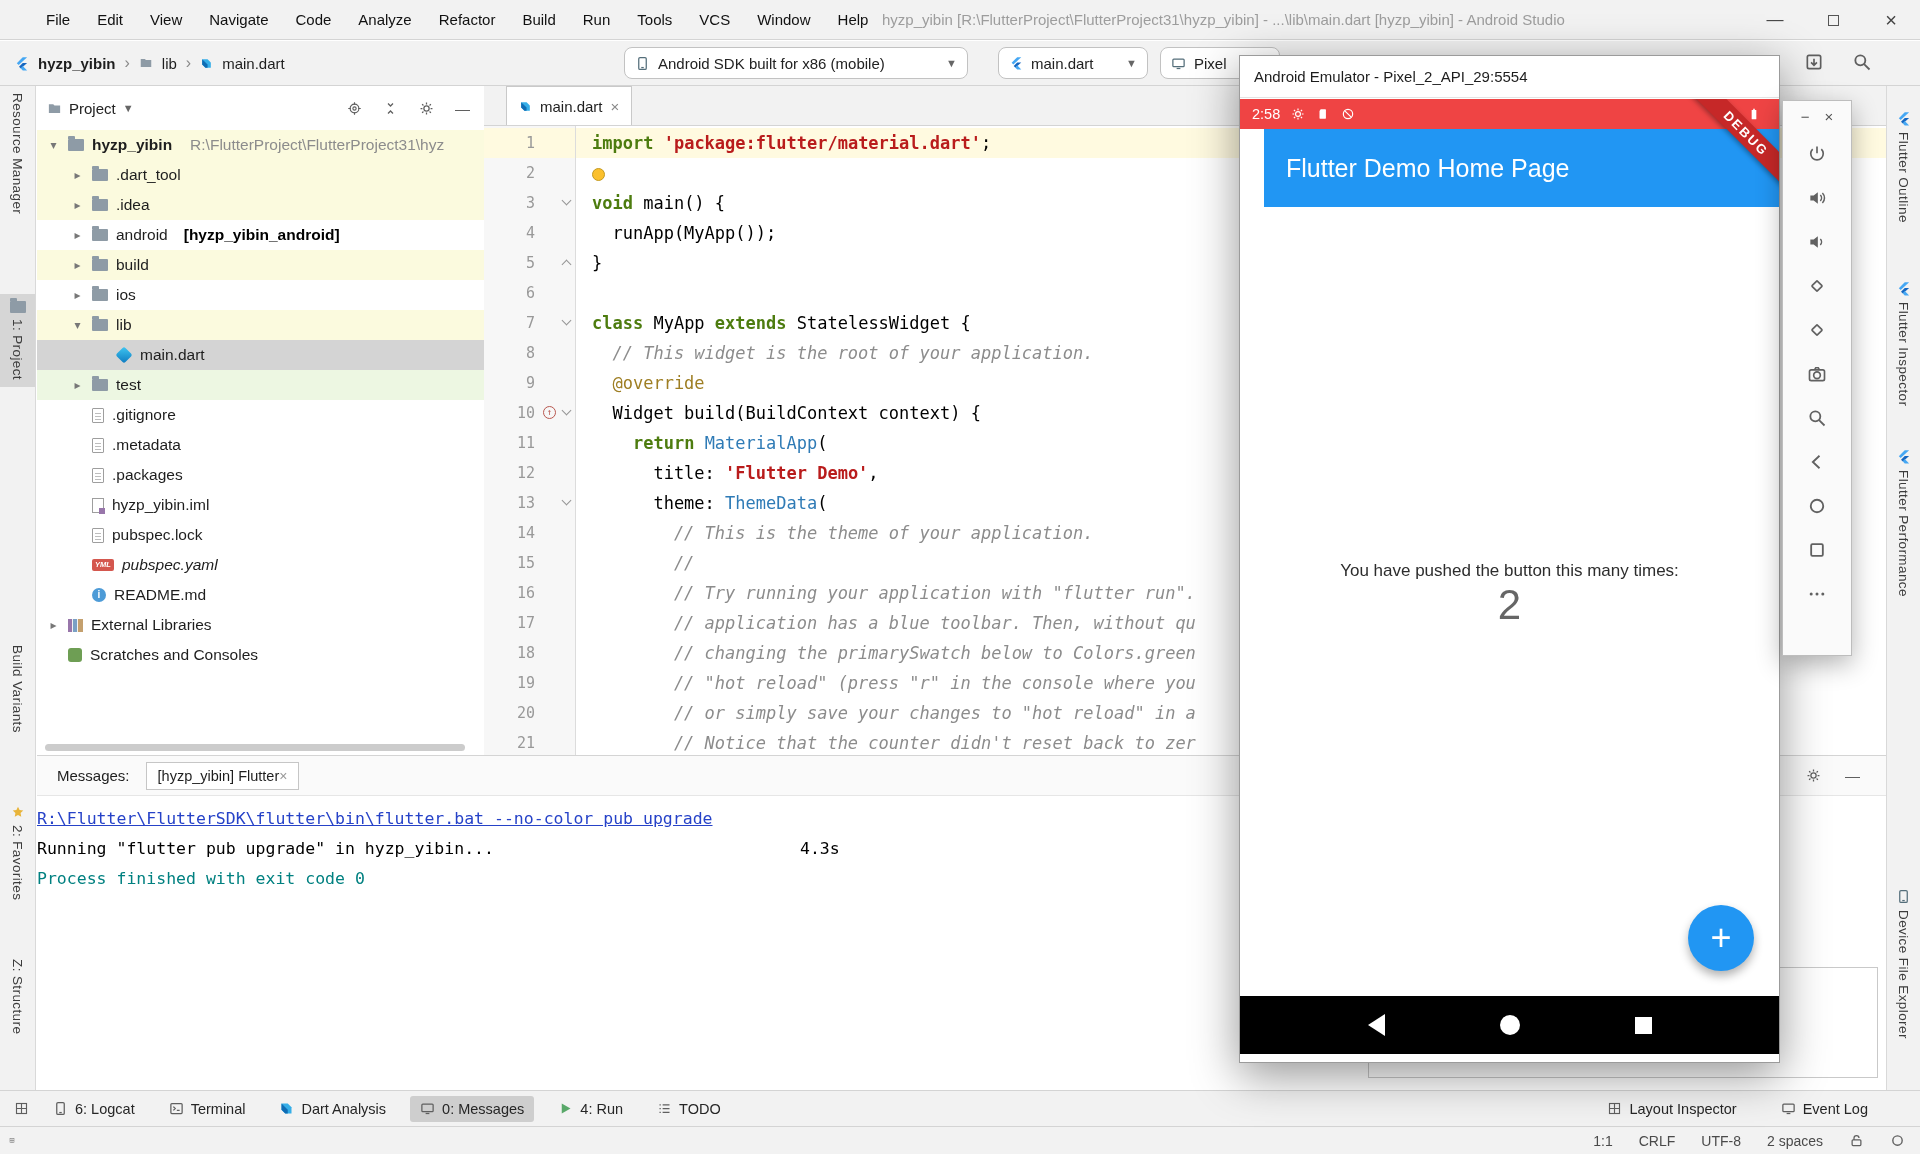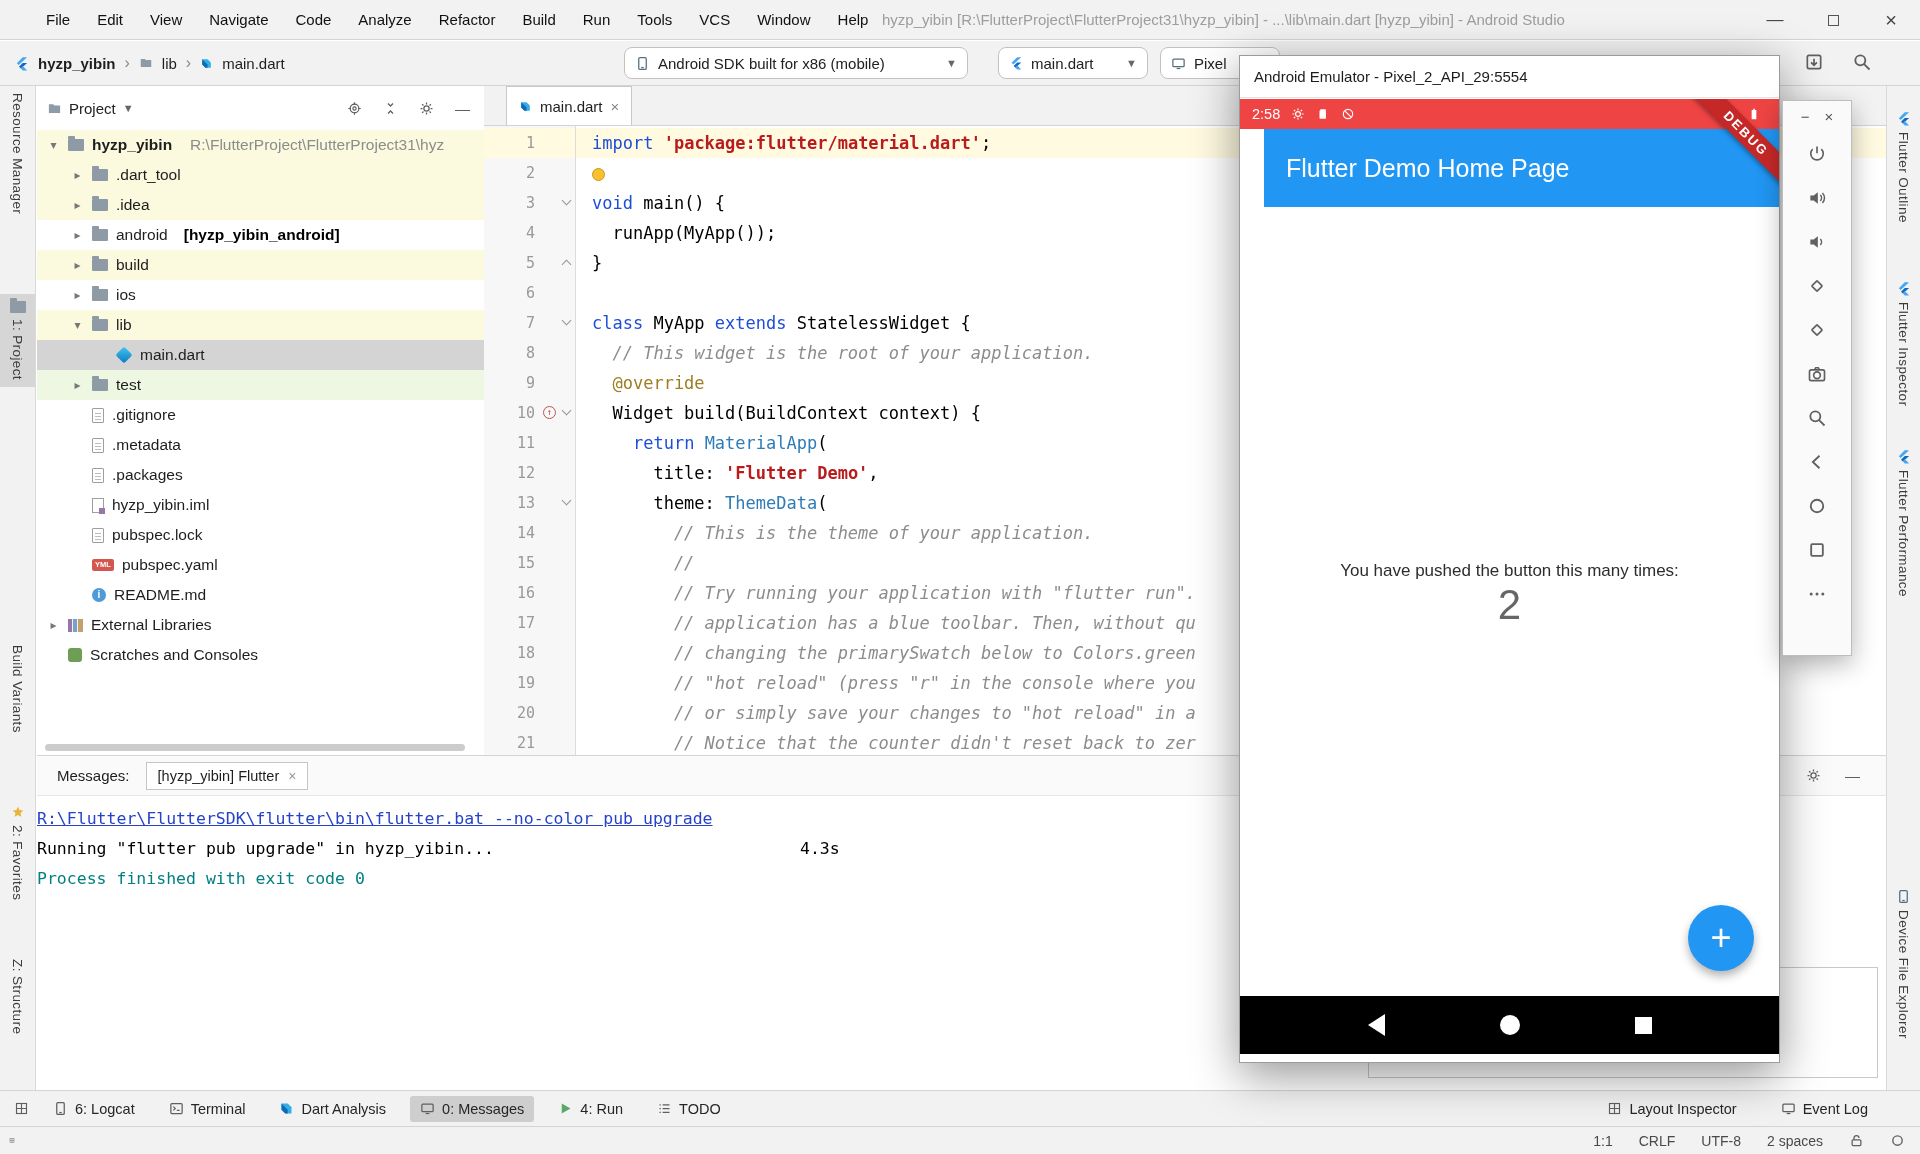--- a/index.html
+++ b/index.html
@@ -74,32 +74,32 @@
   .gline{height:30px;line-height:30px;position:relative;color:#999;font-family:"DejaVu Sans Mono","Liberation Mono",monospace;font-size:15px;text-align:right;padding-right:40px}
   .gline.hl{background:#fffae0}
   .fold{position:absol;right:4px}
   .fold{position:absolute;right:5px;top:11px;width:7px;height:7px;border-right:1.6px solid #969696;border-bottom:1.6px solid #969696}
   .fold.fd{transform:rotate(45deg);top:9px}
   .fold.fu{transform:rotate(-135deg);top:13px}
   .ovr{position:absolute;right:19px;top:8px;width:13px;height:13px;border:1.5px solid #b8574f;border-radius:50%;color:#b8574f;font-size:9px;line-height:10px;text-align:center;padding:0}
   .code{position:absolute;left:92px;top:40px;right:0;bottom:0;padding-top:2px;overflow:hidden;font-family:"DejaVu Sans Mono","Liberation Mono",monospace;font-size:17px;line-height:30px;color:#000}
   .cline{height:30px;white-space:pre;padding-left:16px}
   .cline.hl{background:#fffae0}
-  .tk-kw{color:#1d4ed8;font-weight:normal}
+  .tk-kw{color:#4d7c0f;font-weight:bold}
   .tk-str{color:#b91c1c;font-weight:bold}
   .tk-com{color:#8c8c8c;font-style:italic}
   .tk-cls{color:#2f7bb6}
   .tk-ann{color:#9e7e23}
   .tk-p{color:#000}
   .bulb{display:inline-block;width:13px;height:13px;border-radius:50%;background:#fbc02d;border:1px solid #c49a20;vertical-align:middle;margin-right:6px}
 
   
   .messages{position:absolute;left:37px;top:755px;right:34px;height:335px;background:#fff;border-top:1px solid #d4d4d4}
   .m-head{height:40px;display:flex;align-items:center;padding-left:20px;gap:16px;font-size:15px;border-bottom:1px solid #e6e6e6;background:#fafafa}
-  .m-tab{height:28px;display:flex;align-items:center;gap:9px;padding:0 11px;background:#fff;border:1px solid #c6c6c6;font-size:14.5px}
+  .m-tab{height:28px;display:flex;align-items:center;padding:0 11px;background:#fff;border:1px solid #c6c6c6;font-size:14.5px}
   .m-tab .x{color:#999;font-size:14px}
   .m-tools{margin-left:auto;display:flex;gap:24px;align-items:center;padding-right:26px;color:#5f5f5f}
   .console{position:absolute;left:0;top:40px;right:0;bottom:0;padding-top:8px;font-family:"DejaVu Sans Mono","Liberation Mono",monospace;font-size:16.5px}
   .mline{position:relative;height:30px;line-height:30px;white-space:pre;}
   .cl-link{color:#2642c8;text-decoration:underline}
   .cl-plain{color:#000}
   .cl-info{color:#008080}
   .dur{position:absolute;left:763px;top:0;color:#000}
 
   
@@ -497,21 +497,21 @@
         <div class="row" style="padding-left: 34px;">
           <span class="arrow"></span>
           <span class="ti ti-iml"></span>
           <span class="lab">hyzp_yibin.iml</span>
         </div>
         <div class="row" style="padding-left: 34px;">
           <span class="arrow"></span>
           <span class="ti ti-file"></span>
           <span class="lab">pubspec.lock</span>
         </div>
-        <div class="row" style="padding-left: 34px;">
+        <div class="row" style="padding-left: 34px; font-style: italic;">
           <span class="arrow"></span>
           <span class="ti ti-yml">YML</span>
           <span class="lab">pubspec.yaml</span>
         </div>
         <div class="row" style="padding-left: 34px;">
           <span class="arrow"></span>
           <span class="ti ti-readme">i</span>
           <span class="lab">README.md</span>
         </div>
         <div class="row" style="padding-left: 10px;">

